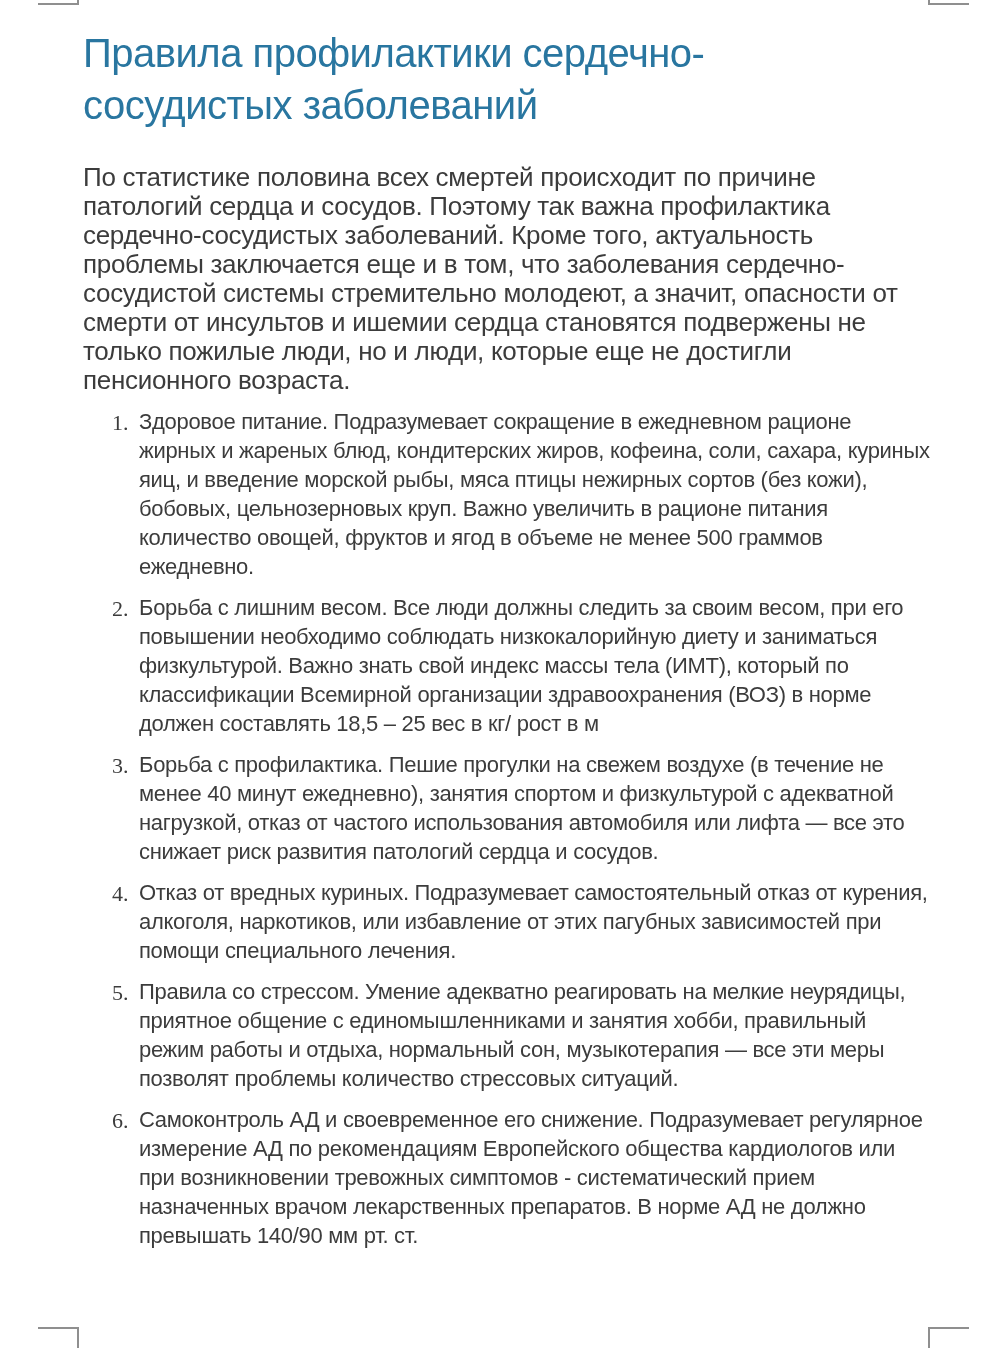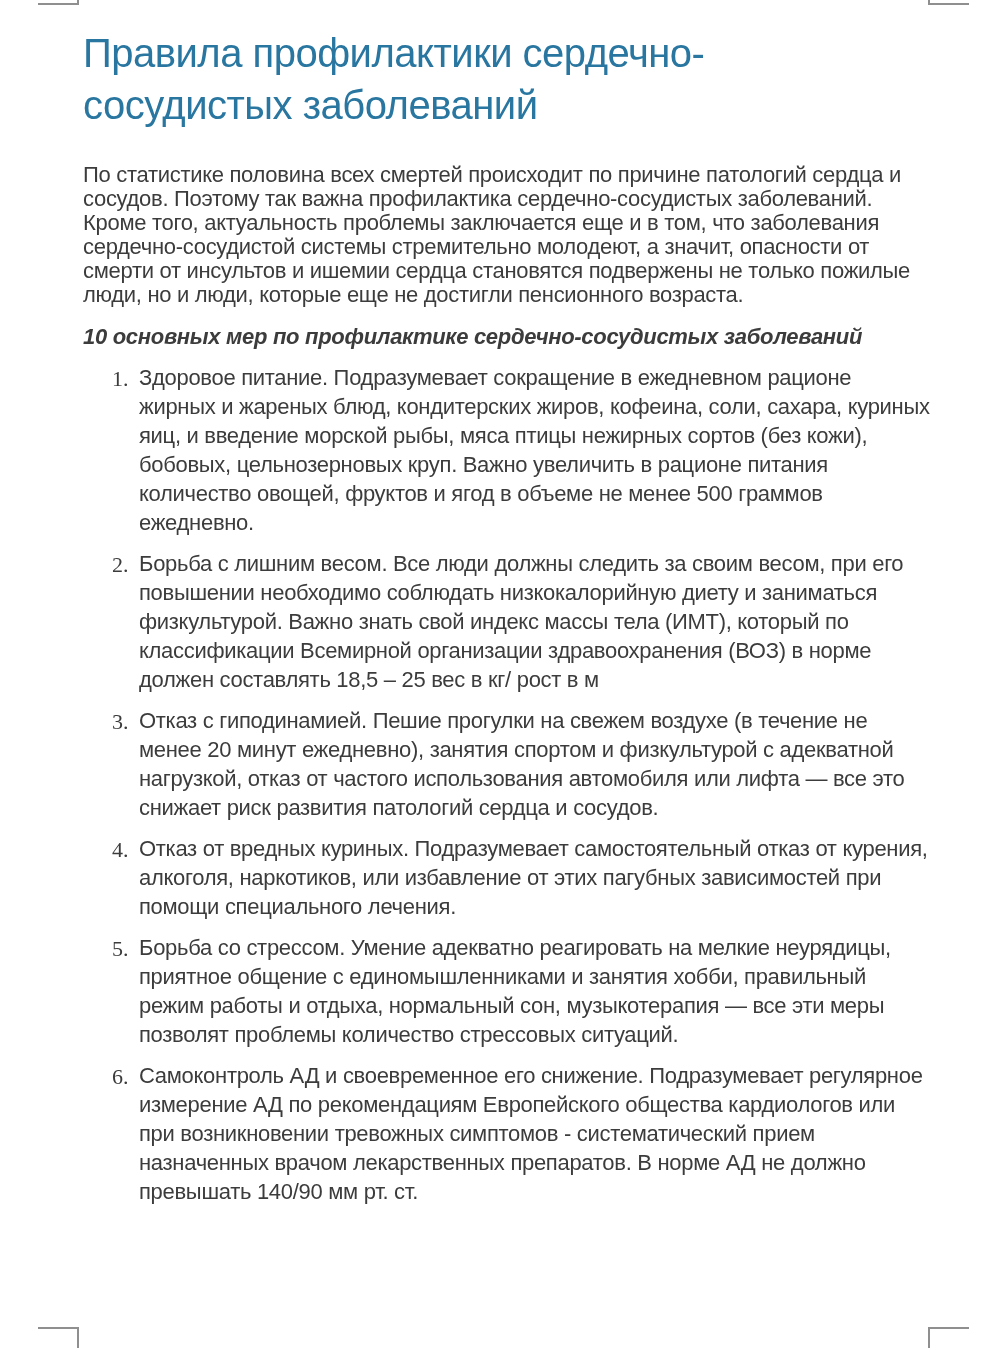--- a/index.html
+++ b/index.html
@@ -22,22 +22,22 @@
     margin: 27px 0 0 0;
     max-width: 730px;
     font-size: 40px;
     line-height: 52px;
     font-weight: 400;
     letter-spacing: -0.5px;
     color: var(--title-color, #2976a0);
   }
   .intro {
     margin: 32px 0 0 0;
-    font-size: 22px;
-    line-height: 24px;
+    font-size: 26px;
+    line-height: 29px;
     letter-spacing: -0.3px;
   }
   .list-heading {
     margin: 16px 0 0 0;
     font-size: 22px;
     line-height: 28px;
     font-weight: 700;
     font-style: italic;
     letter-spacing: -0.3px;
   }
@@ -81,23 +81,22 @@
 <div class="mark tl"></div>
 <div class="mark tr"></div>
 <div class="mark bl"></div>
 <div class="mark br"></div>
 
 <main class="page">
   <h1 class="doc-title">Правила профилактики сердечно-сосудистых заболеваний</h1>
 
   <p class="intro">По статистике половина всех смертей происходит по причине патологий сердца и сосудов. Поэтому так важна профилактика сердечно-сосудистых заболеваний. Кроме того, актуальность проблемы заключается еще и в том, что заболевания сердечно-сосудистой системы стремительно молодеют, а значит, опасности от смерти от инсультов и ишемии сердца становятся подвержены не только пожилые люди, но и люди, которые еще не достигли пенсионного возраста.</p>
 
-  <p class="list-heading">10 основных мер по профилактике сердечно-сосудистых заболеваний</p>
 
   <ol class="measures">
     <li class="item"><span class="num">1.</span><span class="item-bold">Здоровое питание</span><span class="item-text">. Подразумевает сокращение в ежедневном рационе жирных и жареных блюд, кондитерских жиров, кофеина, соли, сахара, куриных яиц, и введение морской рыбы, мяса птицы нежирных сортов (без кожи), бобовых, цельнозерновых круп. Важно увеличить в рационе питания количество овощей, фруктов и ягод в объеме не менее 500 граммов ежедневно.</span></li>
     <li class="item"><span class="num">2.</span><span class="item-bold">Борьба с лишним весом</span><span class="item-text">. Все люди должны следить за своим весом, при его повышении необходимо соблюдать низкокалорийную диету и заниматься физкультурой. Важно знать свой индекс массы тела (ИМТ), который по классификации Всемирной организации здравоохранения (ВОЗ) в норме должен составлять 18,5 – 25 вес в кг/ рост в м</span></li>
-    <li class="item"><span class="num">3.</span><span class="item-bold">Отказ с гиподинамией</span><span class="item-text">. Пешие прогулки на свежем воздухе (в течение не менее 20 минут ежедневно), занятия спортом и физкультурой с адекватной нагрузкой, отказ от частого использования автомобиля или лифта — все это снижает риск развития патологий сердца и сосудов.</span></li>
+    <li class="item"><span class="num">3.</span><span class="item-bold">Борьба с профилактика</span><span class="item-text">. Пешие прогулки на свежем воздухе (в течение не менее 40 минут ежедневно), занятия спортом и физкультурой с адекватной нагрузкой, отказ от частого использования автомобиля или лифта — все это снижает риск развития патологий сердца и сосудов.</span></li>
     <li class="item"><span class="num">4.</span><span class="item-bold">Отказ от вредных куриных</span><span class="item-text">. Подразумевает самостоятельный отказ от курения, алкоголя, наркотиков, или избавление от этих пагубных зависимостей при помощи специального лечения.</span></li>
-    <li class="item"><span class="num">5.</span><span class="item-bold">Борьба со стрессом</span><span class="item-text">. Умение адекватно реагировать на мелкие неурядицы, приятное общение с единомышленниками и занятия хобби, правильный режим работы и отдыха, нормальный сон, музыкотерапия — все эти меры позволят проблемы количество стрессовых ситуаций.</span></li>
+    <li class="item"><span class="num">5.</span><span class="item-bold">Правила со стрессом</span><span class="item-text">. Умение адекватно реагировать на мелкие неурядицы, приятное общение с единомышленниками и занятия хобби, правильный режим работы и отдыха, нормальный сон, музыкотерапия — все эти меры позволят проблемы количество стрессовых ситуаций.</span></li>
     <li class="item"><span class="num">6.</span><span class="item-bold">Самоконтроль АД и своевременное его снижение</span><span class="item-text">. Подразумевает регулярное измерение АД по рекомендациям Европейского общества кардиологов или при возникновении тревожных симптомов - систематический прием назначенных врачом лекарственных препаратов. В норме АД не должно превышать 140/90 мм рт. ст.</span></li>
   </ol>
 </main>
 
 </body></html>

